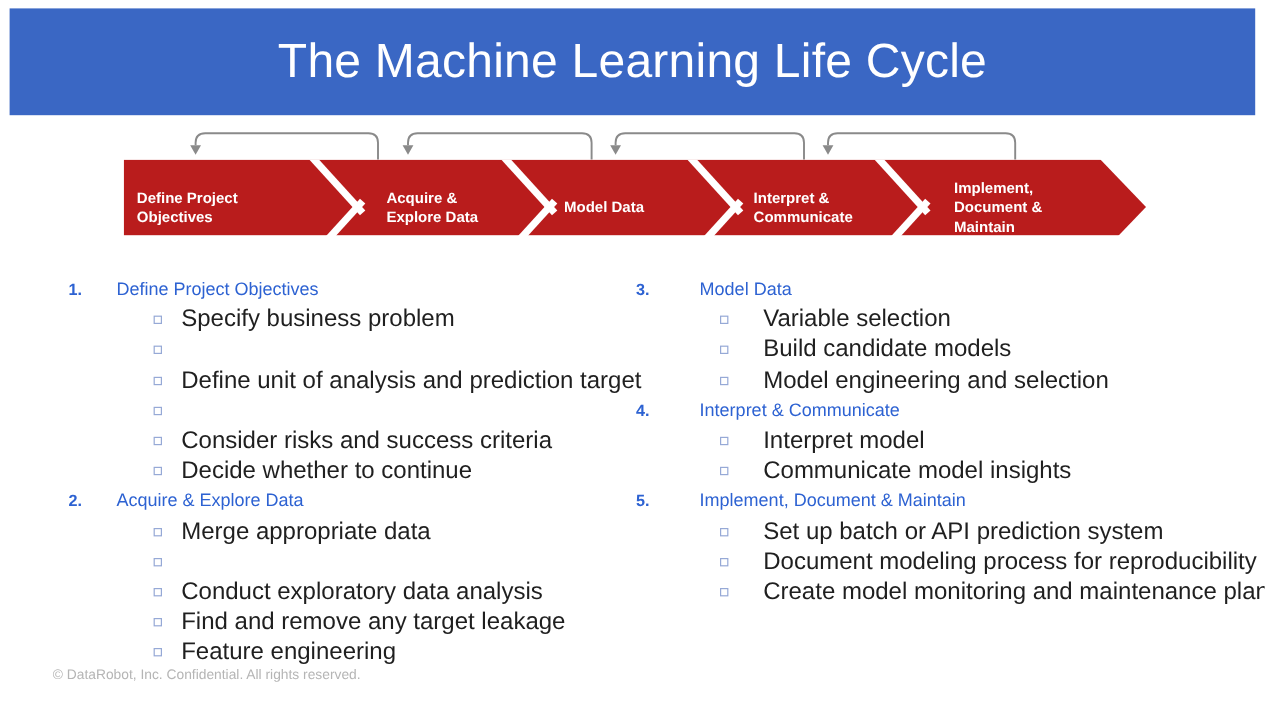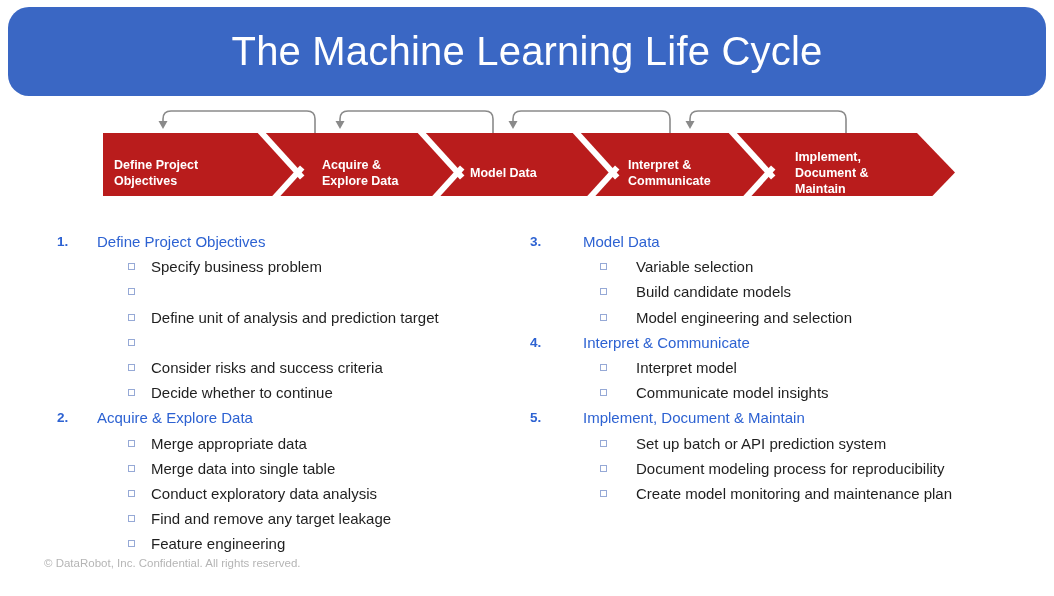--- a/index.html
+++ b/index.html
@@ -9,21 +9,21 @@
     background:#ffffff;
     font-family:"Liberation Sans", sans-serif;
     overflow:hidden;
     border-radius:8px;
     box-sizing:border-box;
   }
   
   .banner{
     position:absolute;left:8px;top:7px;right:8px;height:89px;
     background:#3A67C4;
-    display:flex;align-items:center;justify-content:center;border-radius:21px;
+    display:flex;align-items:center;justify-content:center;
   }
   .banner h1{
     margin:0;color:#ffffff;font-size:40px;font-weight:400;letter-spacing:0.2px;
   }
   
   .loops{position:absolute;left:0;top:0;width:1054px;height:140px;}
   .loops path{stroke:#8A8A8A;stroke-width:1.6;fill:none;}
   .loops polygon{fill:#8A8A8A;}
   
   .band{
@@ -49,21 +49,21 @@
   .num{font-weight:bold;color:#2D62D2;font-size:13.5px;}
   .col-left .num{width:40px;}
   .col-right .num{width:53px;}
   .htext{font-weight:normal;color:#2D62D2;font-size:15px;}
   .bullet{
     width:7px;height:7px;border:1px solid #96A9D6;box-sizing:border-box;
     flex:0 0 auto;
   }
   .col-left .bullet{margin-left:71px;}
   .col-right .bullet{margin-left:70px;}
-  .itext{color:#1F1F1F;font-size:15px;white-space:nowrap;}
+  .itext{color:#1F1F1F;font-size:20px;white-space:nowrap;}
   .col-left .itext{margin-left:16px;}
   .col-right .itext{margin-left:29px;}
   
   .footer{
     position:absolute;left:44px;top:557px;
     color:#B5B5B5;font-size:11.5px;
   }
 </style>
 </head>
 <body>
@@ -161,21 +161,20 @@
       <div class="row heading">
         <span class="num">2.</span>
         <span class="htext">Acquire &amp; Explore Data</span>
       </div>
       <div class="row item">
         <span class="bullet"></span>
         <span class="itext">Merge appropriate data</span>
       </div>
       <div class="row item">
         <span class="bullet"></span>
-        <span class="itext">Merge data into single table</span>
       </div>
       <div class="row item">
         <span class="bullet"></span>
         <span class="itext">Conduct exploratory data analysis</span>
       </div>
       <div class="row item">
         <span class="bullet"></span>
         <span class="itext">Find and remove any target leakage</span>
       </div>
       <div class="row item">

